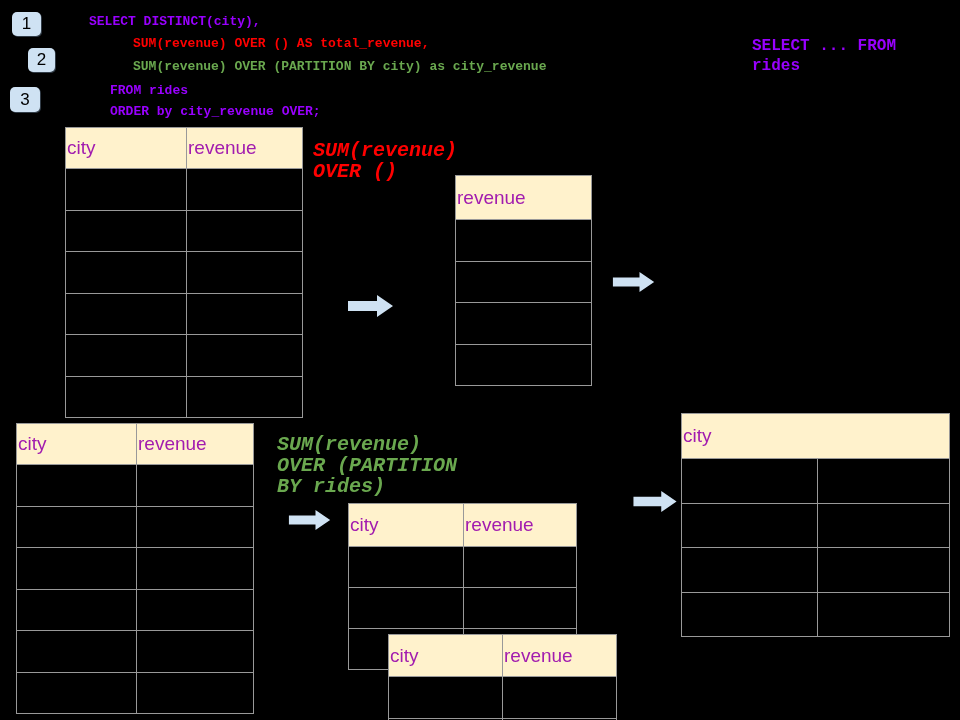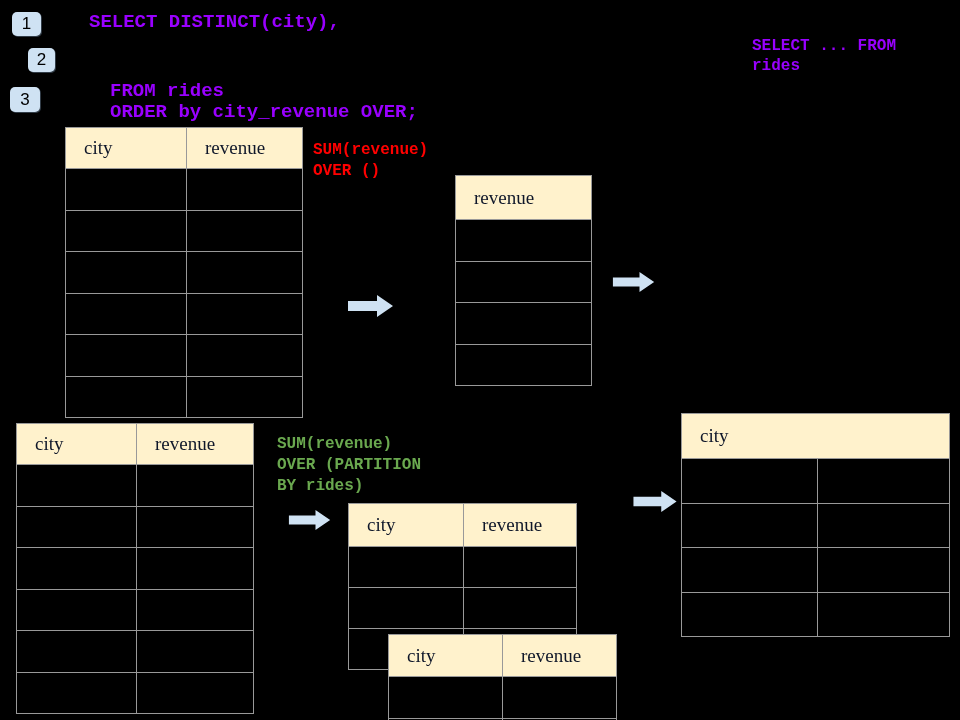--- a/index.html
+++ b/index.html
@@ -15,38 +15,38 @@
   }
   *{margin:0;padding:0;box-sizing:border-box;}
   html,body{width:960px;height:720px;overflow:hidden;}
   body{background:var(--canvas-bg);position:relative;
        font-family:"Liberation Sans",sans-serif;}
   .canvas{position:absolute;left:0;top:0;width:960px;height:720px;overflow:hidden;}
 
   
   .code{position:absolute;white-space:pre;
         font-family:"Liberation Mono","DejaVu Sans Mono",monospace;
-        font-weight:bold;font-size:19px;line-height:22px;}
-  .code.ann{font-size:16px;line-height:21px;}
+        font-weight:bold;font-size:13px;line-height:22px;}
+  .code.ann{font-size:20px;line-height:21px;font-style:italic;}
   .code.small{font-size:16px;line-height:19px;}
   .purple{color:var(--code-purple);}
   .red{color:var(--code-red);}
   .green{color:var(--code-green);}
 
   
   .badge{position:absolute;background:var(--accent-blue);color:var(--badge-text);
          border-radius:5px;text-align:center;font-size:17px;line-height:24px;
          box-shadow:1px 1px 0 rgba(90,110,130,.55);}
 
   
   .tbl{position:absolute;background:var(--table-cell-bg);
        border:1px solid var(--table-border);}
   .thead{display:flex;background:var(--table-header-bg);align-items:center;}
-  .th{height:100%;display:flex;align-items:center;padding-left:18px;
-      font-size:19px;color:#0f172a;font-family:Liberation Serif, serif;}
+  .th{height:100%;display:flex;align-items:center;padding-left:1px;
+      font-size:19px;color:#a21caf;}
   .trow{display:flex;border-top:1px solid var(--table-border);}
   .td{height:100%;}
   .c:not(:last-child){border-right:1px solid var(--table-border);}
   .grow{flex:1 1 auto;text-align:center;}
 
   
   .t1{left:65px;top:127px;width:238px;}   .t1 .thead{height:40px;} .t1 .trow{height:41.5px;} .t1 .c1{width:121px;}
   .t2{left:455px;top:175px;width:137px;}  .t2 .thead{height:43px;} .t2 .trow{height:41.5px;}
   .t3{left:16px;top:423px;width:238px;}   .t3 .thead{height:40px;} .t3 .trow{height:41.5px;} .t3 .c1{width:120px;}
   .t4{left:348px;top:503px;width:229px;}  .t4 .thead{height:42px;} .t4 .trow{height:41px;}   .t4 .c1{width:115px;}
@@ -60,20 +60,22 @@
 </head>
 <body>
 
 <div class="canvas">
 
   <div class="badge" style="left:12px;top:12px;width:29px;height:24px">1</div>
   <div class="badge" style="left:28px;top:48px;width:27px;height:24px">2</div>
   <div class="badge" style="left:10px;top:87px;width:30px;height:25px;line-height:25px">3</div>
 
   <div class="code purple" style="left:89px;top:11px">SELECT DISTINCT(city),</div>
+  <div class="code red" style="left:133px;top:33px">SUM(revenue) OVER () AS total_revenue,</div>
+  <div class="code green" style="left:133px;top:56px">SUM(revenue) OVER (PARTITION BY city) as city_revenue</div>
   <div class="code purple" style="left:110px;top:80px">FROM rides</div>
   <div class="code purple" style="left:110px;top:101px">ORDER by city_revenue OVER;</div>
 
   <div class="code purple small" style="left:752px;top:37px">SELECT ... FROM</div>
   <div class="code purple small" style="left:752px;top:57px">rides</div>
 
   <div class="code red ann" style="left:313px;top:140px">SUM(revenue)</div>
   <div class="code red ann" style="left:313px;top:161px">OVER ()</div>
 
   <div class="code green ann" style="left:277px;top:434px">SUM(revenue)</div>

